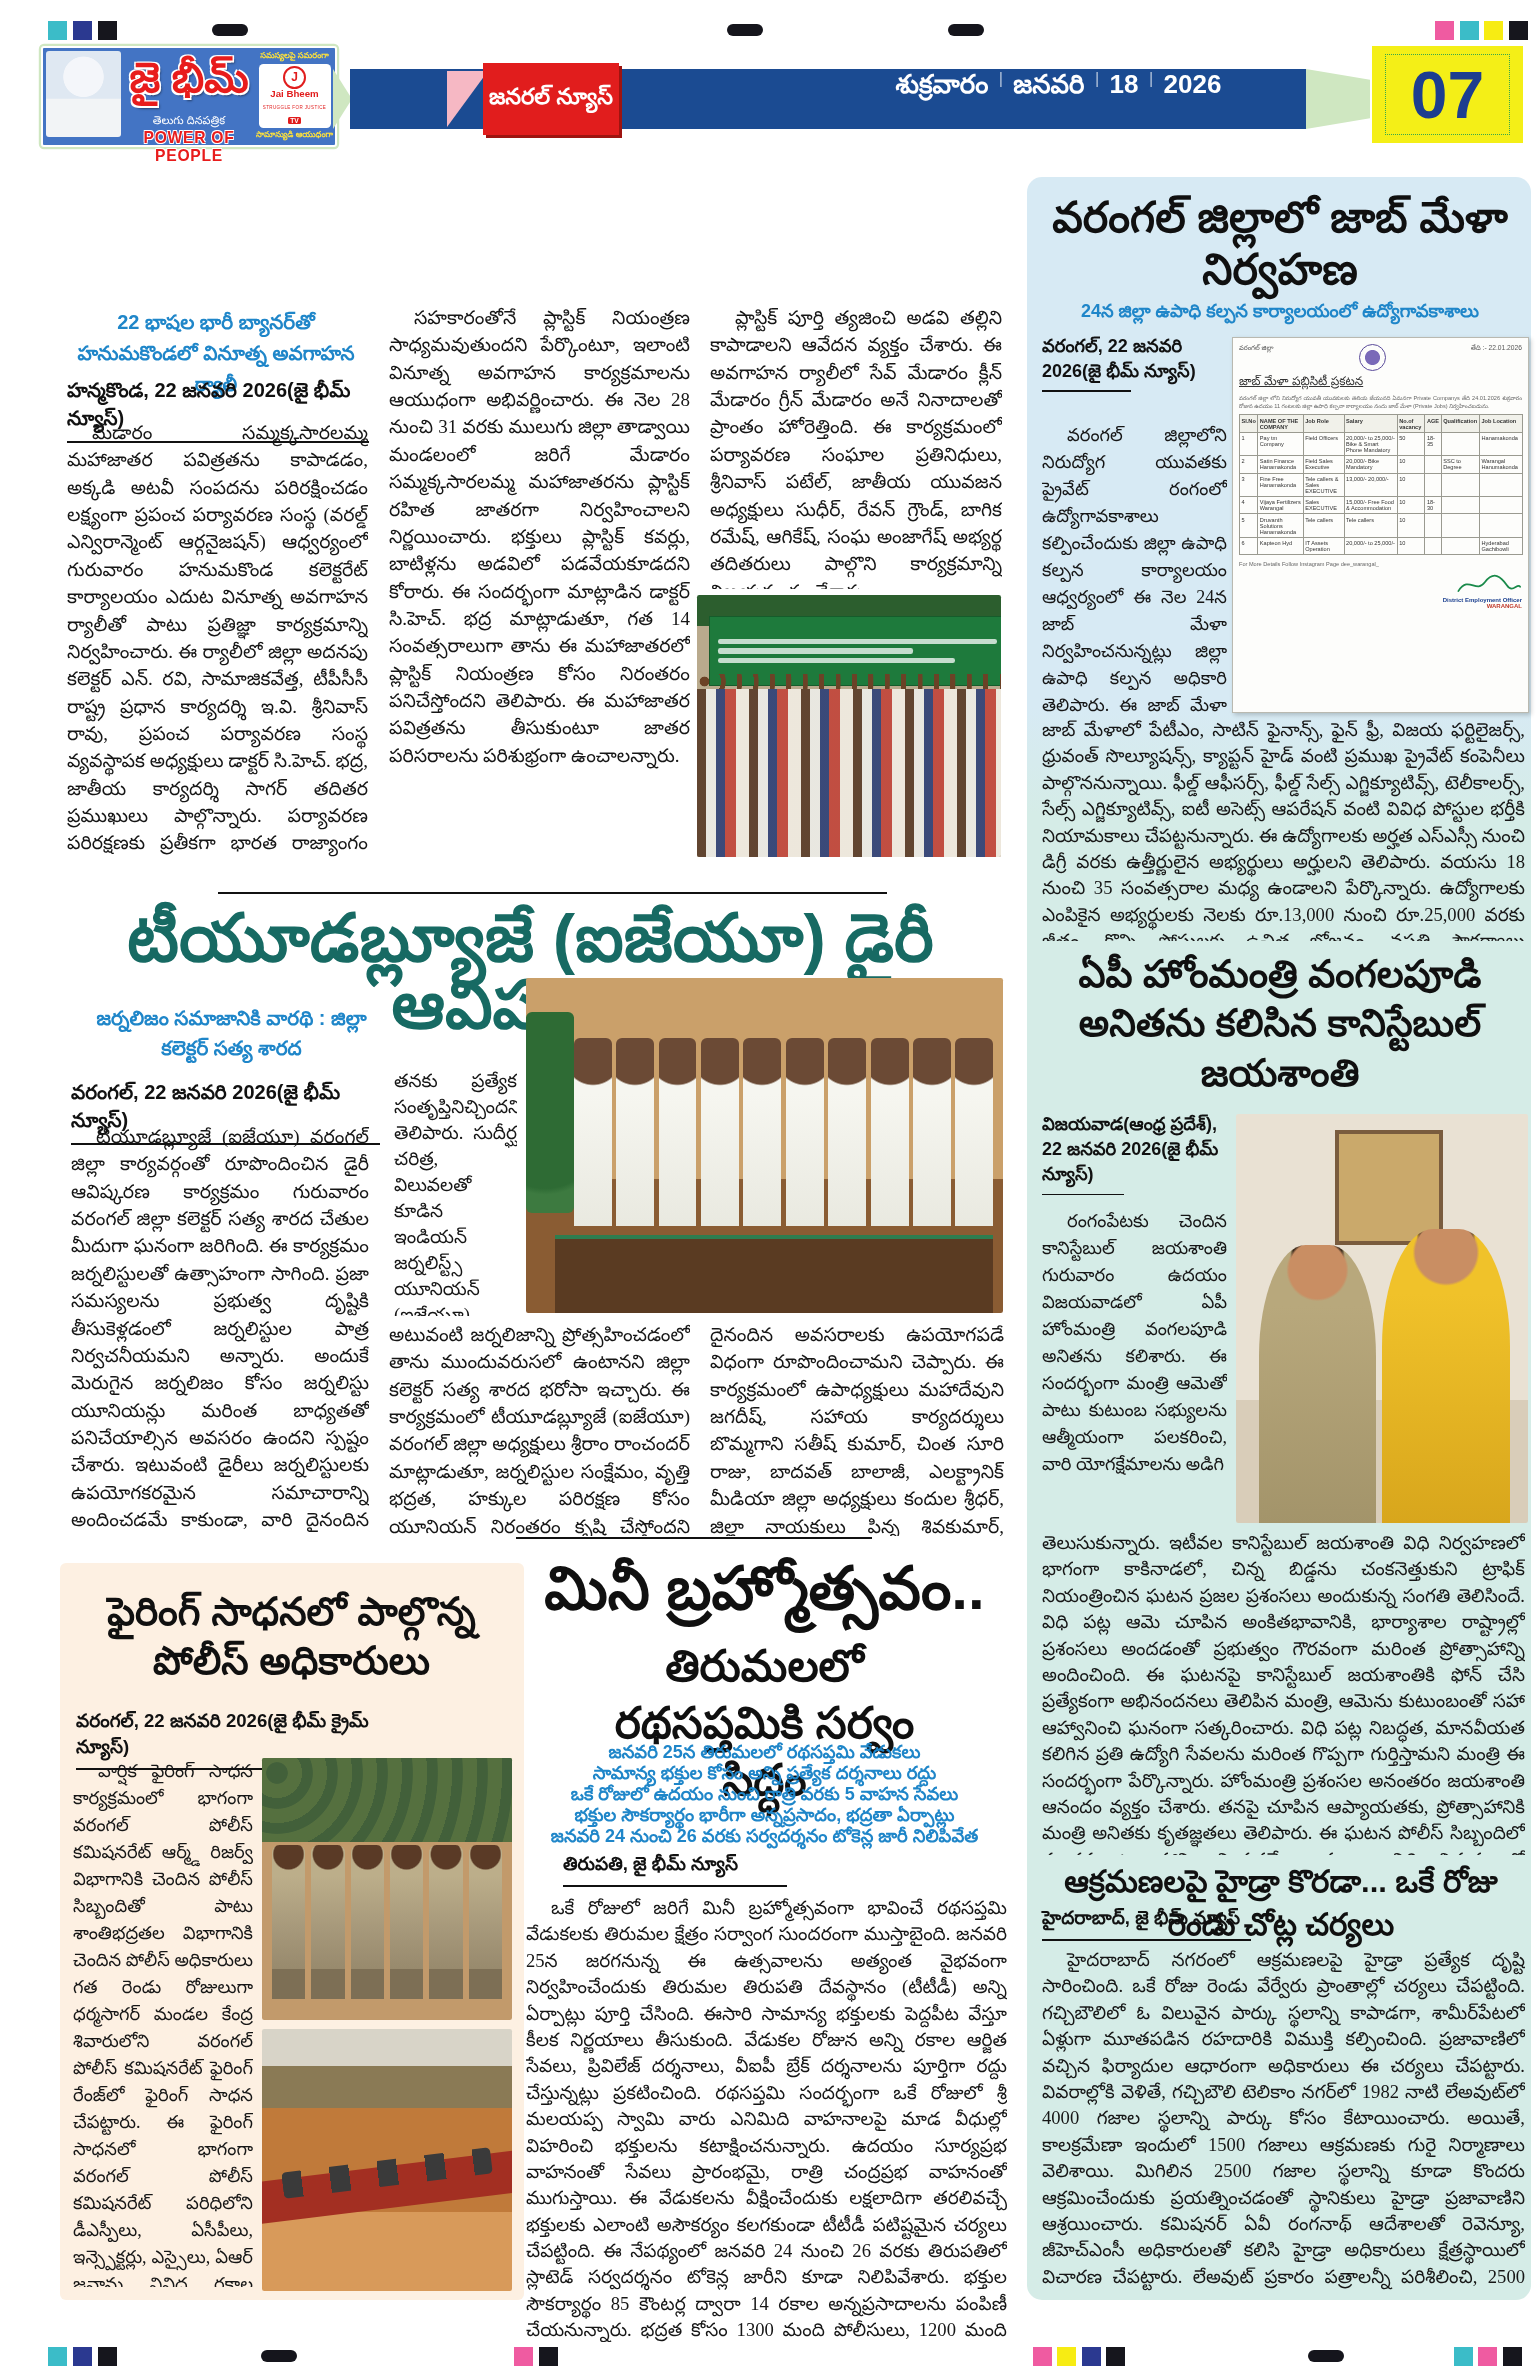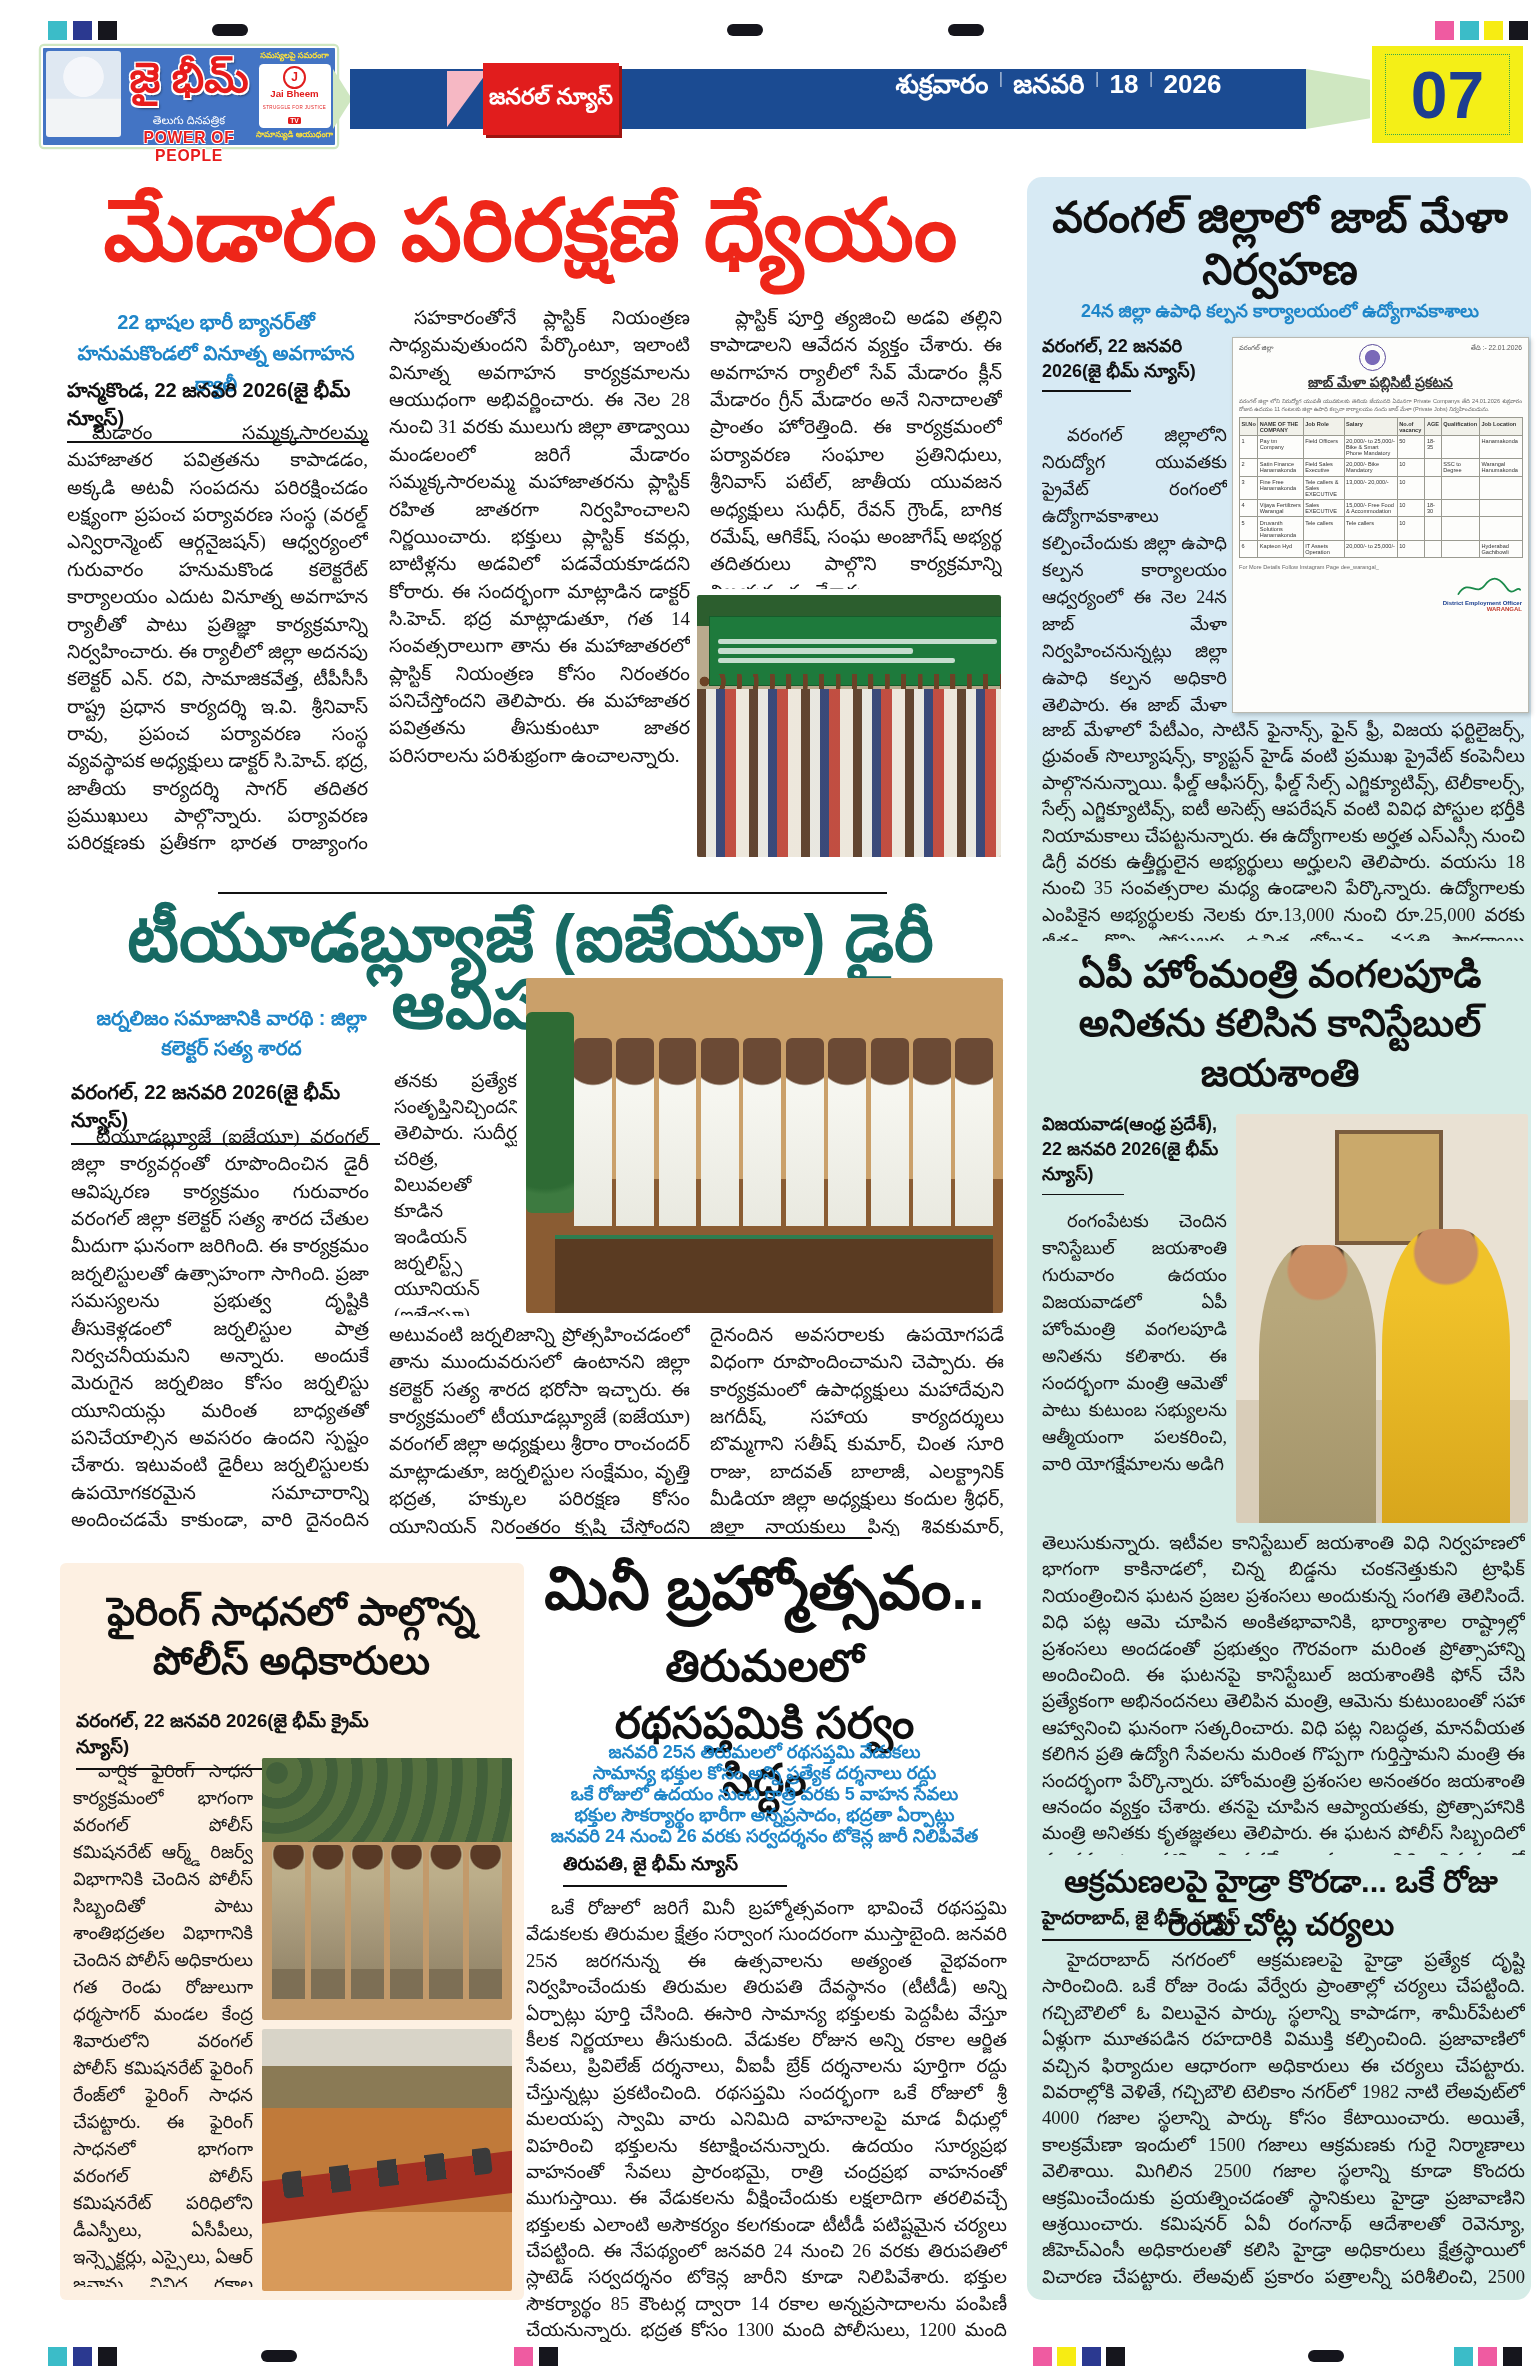--- a/index.html
+++ b/index.html
@@ -105,21 +105,21 @@
   .ph-range .carpet{position:absolute;left:-6%;top:52%;width:120%;height:16%;background:#a32f22;
       transform:rotate(-7deg);}
   .ph-range .men{position:absolute;left:8%;top:50%;width:84%;height:10%;
       background:repeating-linear-gradient(90deg, #3a3a3a 0 19.4px, transparent 19.4px 48px);transform:rotate(-7deg);border-radius:4.5px;}
   
   .doc{position:absolute;background:#fdfdfb;border:0.7px solid #b9b9b0;box-shadow:1.5px 2.2px 4.5px rgba(0,0,0,.2);
        font-family:"Liberation Sans", sans-serif;color:#444;padding:6px;}
   .doc-top{display:flex;justify-content:space-between;font-size:6.7px;color:#555;}
   .doc-seal{width:25px;height:25px;border:1.5px solid #5a4a9a;border-radius:50%;margin:0 auto;
             background:radial-gradient(circle,#7a6ab8 0 40%,transparent 45%);}
-  .doc-title{text-align:center;font-size:14px;font-weight:bold;color:#333;text-decoration:underline;margin:3px 0;}
+  .doc-title{text-align:left;font-size:12px;font-weight:normal;color:#333;text-decoration:underline;margin:3px 0;}
   .doc-para{font-size:5.6px;line-height:1.5;color:#666;text-align:justify;margin-bottom:3.7px;}
   .doc-table{display:table;width:100%;border-collapse:collapse;font-size:5.6px;color:#333;margin-bottom:4.5px;}
   .doc-table .li-row{display:table-row;}
   .doc-table .li-row span{display:table-cell;border:0.7px solid #9a9a90;padding:2.2px 1.5px;vertical-align:top;}
   .doc-table .li-row:first-child span{font-weight:bold;background:#f1f1ea;}
   .doc-sign{display:flex;justify-content:flex-end;margin-top:3px;}
   .doc-sign svg{width:67px;height:25px;}
   .doc-officer{text-align:right;font-size:6px;color:#1a3f8f;font-weight:bold;}
   .doc-officer em{color:#c03a2b;font-style:normal;}
   
@@ -170,21 +170,20 @@
     <span class="date-sep">|</span>
     <span>18</span>
     <span class="date-sep">|</span>
     <span>2026</span>
   </div>
   <div class="green-trap"></div>
   <div class="page-num">
     <div class="page-num-inner">07</div>
   </div>
 
-  <div class="headline-red" style="left:60px;top:185px;width:941px;font-size:86px;">మేడారం పరిరక్షణే ధ్యేయం</div>
   <div class="subhead" style="left:67px;top:307px;width:298px;font-size:20px;line-height:1.55;">22 భాషల భారీ బ్యానర్‌తో హనుమకొండలో వినూత్న అవగాహన ర్యాలీ</div>
   <div class="dateline" style="left:67px;top:379px;width:302px;font-size:20px;">
     <span>హన్మకొండ, 22 జనవరి 2026(జై భీమ్ న్యూస్)</span>
     <div class="rule"></div>
   </div>
   <div class="body-txt" style="left:67px;top:419px;width:301px;height:441px;font-size:19px;line-height:1.44;">
     <p>మేడారం సమ్మక్కసారలమ్మ మహాజాతర పవిత్రతను కాపాడడం, అక్కడి అటవీ సంపదను పరిరక్షించడం లక్ష్యంగా ప్రపంచ పర్యావరణ సంస్థ (వరల్డ్ ఎన్విరాన్మెంట్ ఆర్గనైజషన్) ఆధ్వర్యంలో గురువారం హనుమకొండ కలెక్టరేట్ కార్యాలయం ఎదుట వినూత్న అవగాహన ర్యాలీతో పాటు ప్రతిజ్ఞా కార్యక్రమాన్ని నిర్వహించారు. ఈ ర్యాలీలో జిల్లా అదనపు కలెక్టర్ ఎన్. రవి, సామాజికవేత్త, టీపీసీసీ రాష్ట్ర ప్రధాన కార్యదర్శి ఇ.వి. శ్రీనివాస్ రావు, ప్రపంచ పర్యావరణ సంస్థ వ్యవస్థాపక అధ్యక్షులు డాక్టర్ సి.హెచ్. భద్ర, జాతీయ కార్యదర్శి సాగర్ తదితర ప్రముఖులు పాల్గొన్నారు. పర్యావరణ పరిరక్షణకు ప్రతీకగా భారత రాజ్యాంగం గుర్తించిన 22 భాషల్లో రూపొందించిన భారీ బ్యానర్ ఈ కార్యక్రమానికి ప్రధాన ఆకర్షణగా నిలిచింది. మేడారం వంటి పవిత్ర అటవీ ప్రాంతాల్లో పర్యావరణ పరిరక్షణకు ప్రజలు భాగస్వాములు కావాలని పిలుపునిచ్చారు.</p>
   </div>
   <div class="body-txt" style="left:389px;top:304px;width:301px;height:556px;font-size:19px;line-height:1.44;">
     <p>సహకారంతోనే ప్లాస్టిక్ నియంత్రణ సాధ్యమవుతుందని పేర్కొంటూ, ఇలాంటి వినూత్న అవగాహన కార్యక్రమాలను ఆయుధంగా అభివర్ణించారు. ఈ నెల 28 నుంచి 31 వరకు ములుగు జిల్లా తాడ్వాయి మండలంలో జరిగే మేడారం సమ్మక్కసారలమ్మ మహాజాతరను ప్లాస్టిక్ రహిత జాతరగా నిర్వహించాలని నిర్ణయించారు. భక్తులు ప్లాస్టిక్ కవర్లు, బాటిళ్లను అడవిలో పడవేయకూడదని కోరారు. ఈ సందర్భంగా మాట్లాడిన డాక్టర్ సి.హెచ్. భద్ర మాట్లాడుతూ, గత 14 సంవత్సరాలుగా తాను ఈ మహాజాతరలో ప్లాస్టిక్ నియంత్రణ కోసం నిరంతరం పనిచేస్తోందని తెలిపారు. ఈ మహాజాతర పవిత్రతను తీసుకుంటూ జాతర పరిసరాలను పరిశుభ్రంగా ఉంచాలన్నారు.</p>

